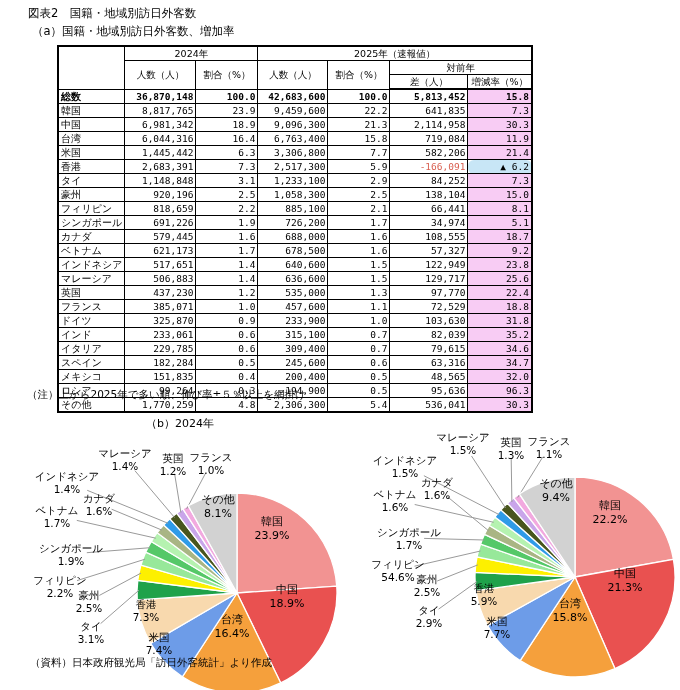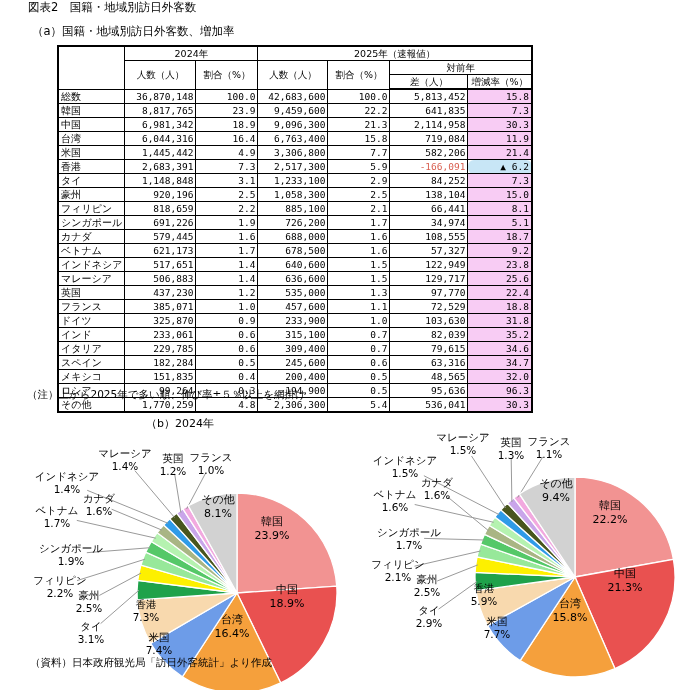--- a/index.html
+++ b/index.html
@@ -19,21 +19,21 @@
     border-collapse:collapse;table-layout:fixed;
     border:2px solid #000;
   }
   #tbl th,#tbl td{
     border:1px solid #000;font-weight:normal;
     font-size:10px;line-height:13px;height:13px;
     padding:0 2px;white-space:nowrap;overflow:hidden;
   }
   #tbl th{text-align:center;font-size:9.5px;height:13px;padding:0 1px;}
   #tbl thead tr.h3 th{border-bottom:2px solid #000;}
-  #tbl tbody tr:first-child td{border-bottom:1.5px solid #000;}
+  #tbl tbody tr:first-child td{border-bottom:1.5px solid #000;font-weight:bold;}
   #tbl td.cname{text-align:left;}
   #tbl td.num{
     text-align:right;
     font-family:"DejaVu Sans Mono","Liberation Mono",monospace;
     font-size:9.5px;
   }
   .hl-pink{background:var(--pink,#f8ccf4);}
   .hl-blue{background:var(--blue,#c8e6f6);border-radius:6px;}
   .neg{color:var(--neg,#d95f50);}
 
@@ -48,21 +48,21 @@
     position:absolute;transform:translate(-50%,-50%);
     text-align:center;font-size:10.5px;line-height:12.5px;
     white-space:nowrap;
   }
   .plabel span{display:block;}
   .plabel.inside{font-size:11px;line-height:13.5px;}
 </style>
 </head>
 <body>
 
-<div class="abs title-line" style="left:28px;top:0">図表2　国籍・地域別訪日外客数</div>
+<div class="abs title-line" style="left:28px;top:6px">図表2　国籍・地域別訪日外客数</div>
 
 <div class="abs title-line" style="left:32px;top:24px">（a）国籍・地域別訪日外客数、増加率</div>
 
 <table id="tbl">
   <colgroup>
     <col style="width:63px">
       <col style="width:71px">
       <col style="width:62px">
     <col style="width:70px">
       <col style="width:62px">
@@ -120,21 +120,21 @@
         <td class="num">6,044,316</td>
         <td class="num">16.4</td>
         <td class="num">6,763,400</td>
         <td class="num">15.8</td>
         <td class="num">719,084</td>
         <td class="num hl-pink">11.9</td>
       </tr>
       <tr>
         <td class="cname">米国</td>
         <td class="num">1,445,442</td>
-        <td class="num">4.9</td>
+        <td class="num">6.3</td>
         <td class="num">3,306,800</td>
         <td class="num">7.7</td>
         <td class="num">582,206</td>
         <td class="num hl-pink">21.4</td>
       </tr>
       <tr>
         <td class="cname">香港</td>
         <td class="num">2,683,391</td>
         <td class="num">7.3</td>
         <td class="num">2,517,300</td>
@@ -448,21 +448,21 @@
     <div class="plabel" style="left: 71px; top: 216px;">
       <span>タイ</span>
       <span>2.9%</span>
     </div>
     <div class="plabel" style="left: 69px; top: 185px;">
       <span>豪州</span>
       <span>2.5%</span>
     </div>
     <div class="plabel" style="left: 40px; top: 170px;">
       <span>フィリピン</span>
-      <span>2.1%</span>
+      <span>54.6%</span>
     </div>
     <div class="plabel" style="left: 51px; top: 138px;">
       <span>シンガポール</span>
       <span>1.7%</span>
     </div>
     <div class="plabel" style="left: 79px; top: 88px;">
       <span>カナダ</span>
       <span>1.6%</span>
     </div>
     <div class="plabel" style="left: 37px; top: 100px;">

